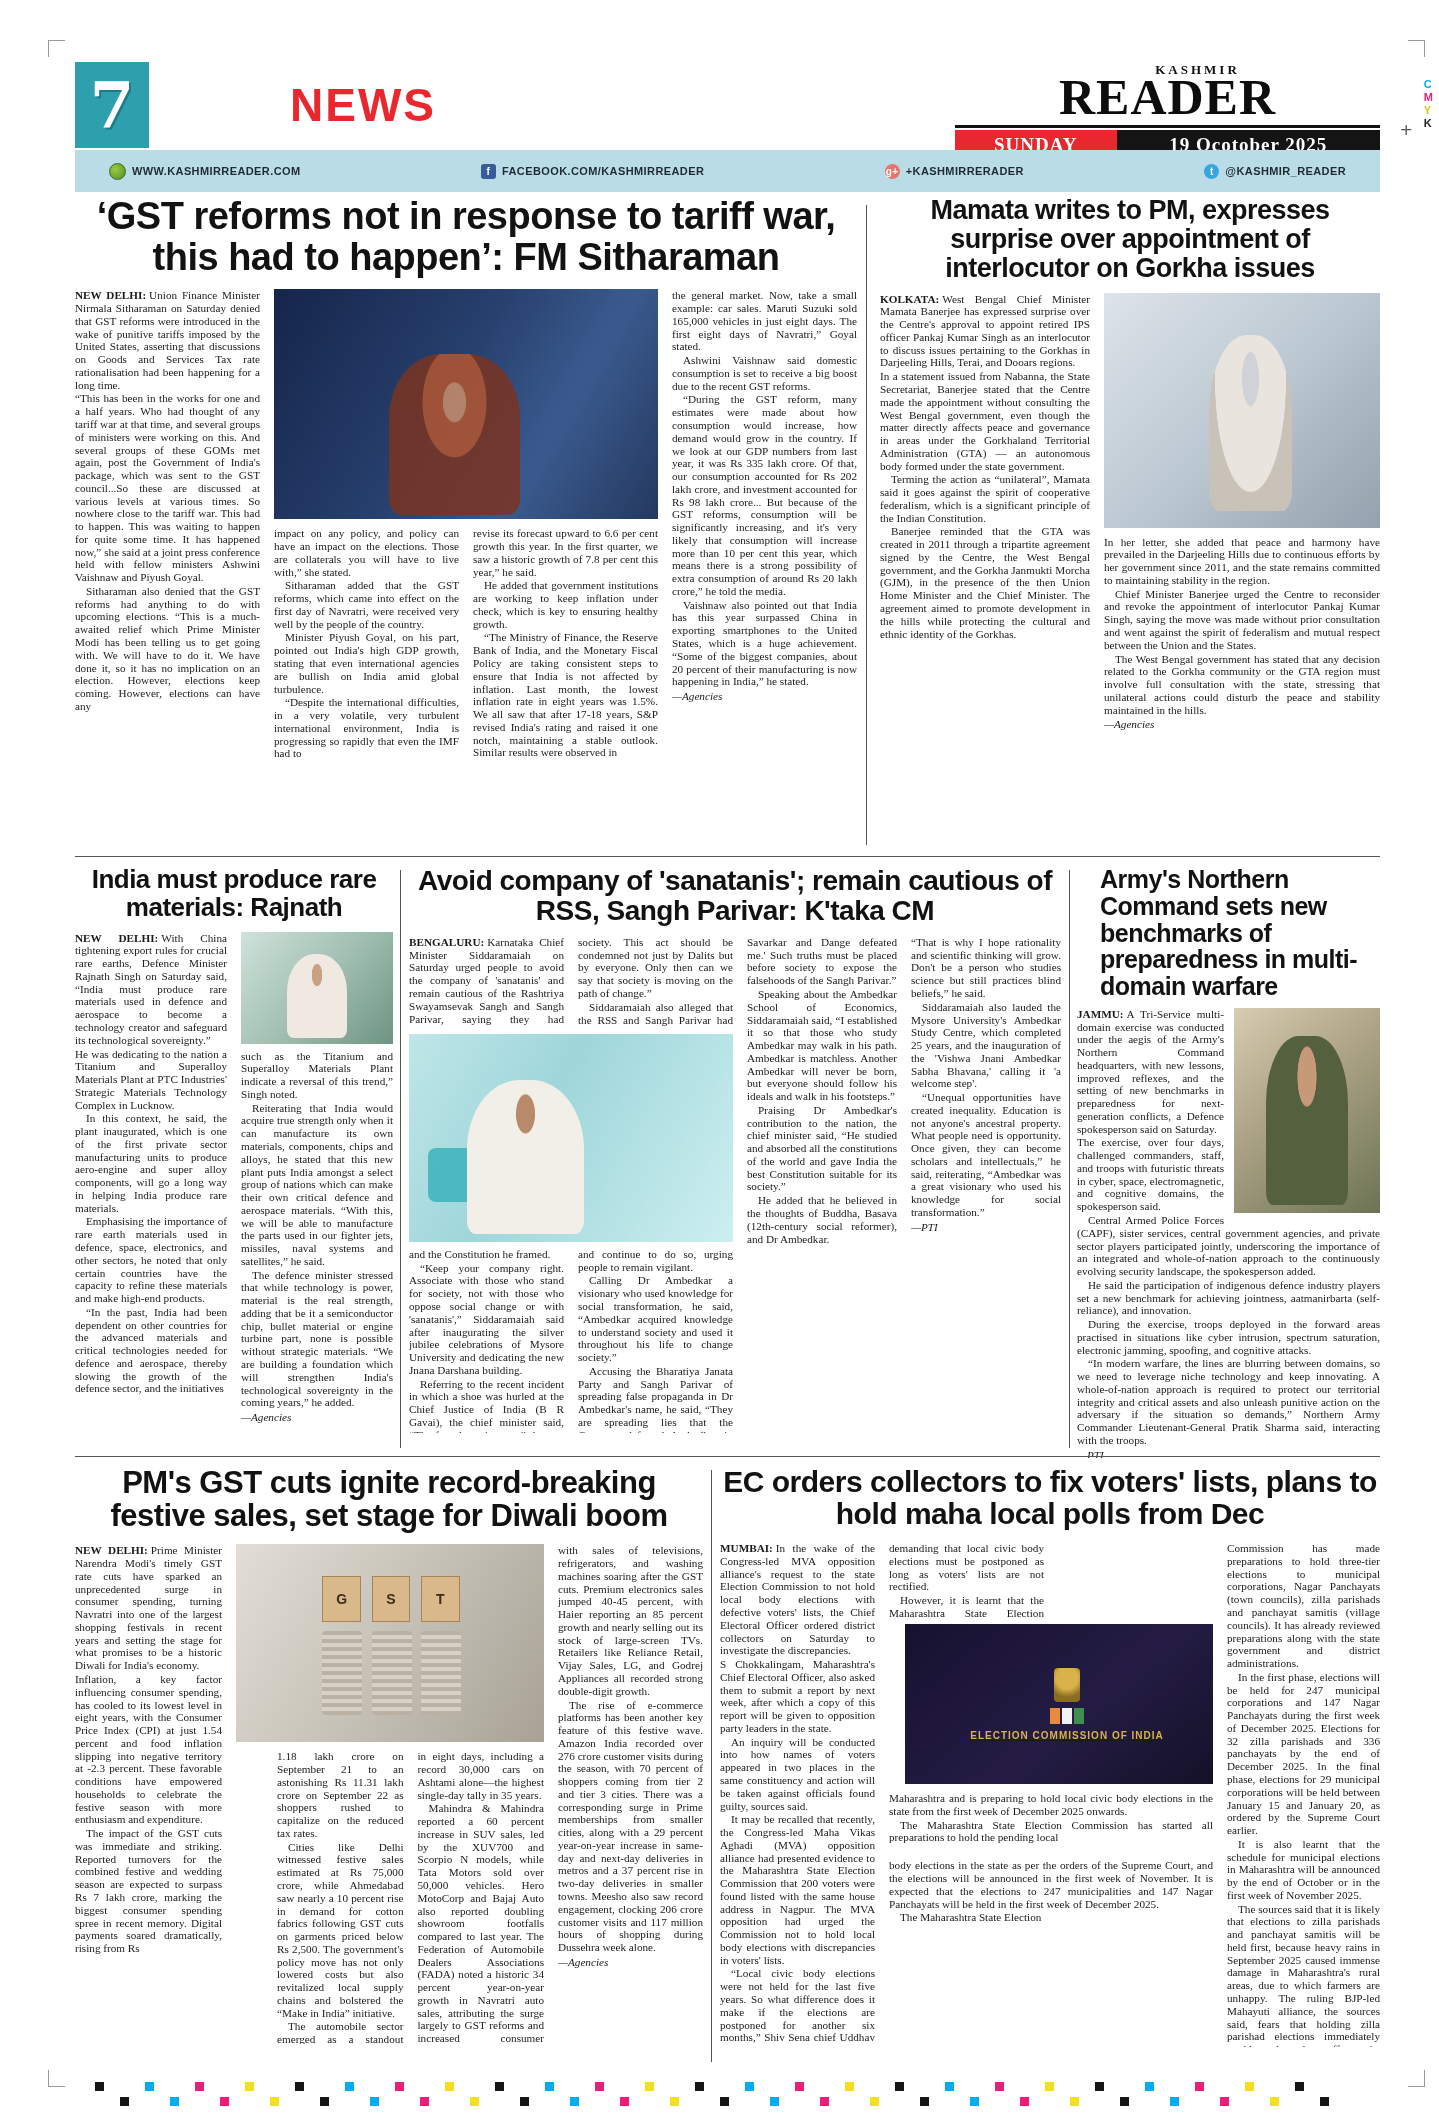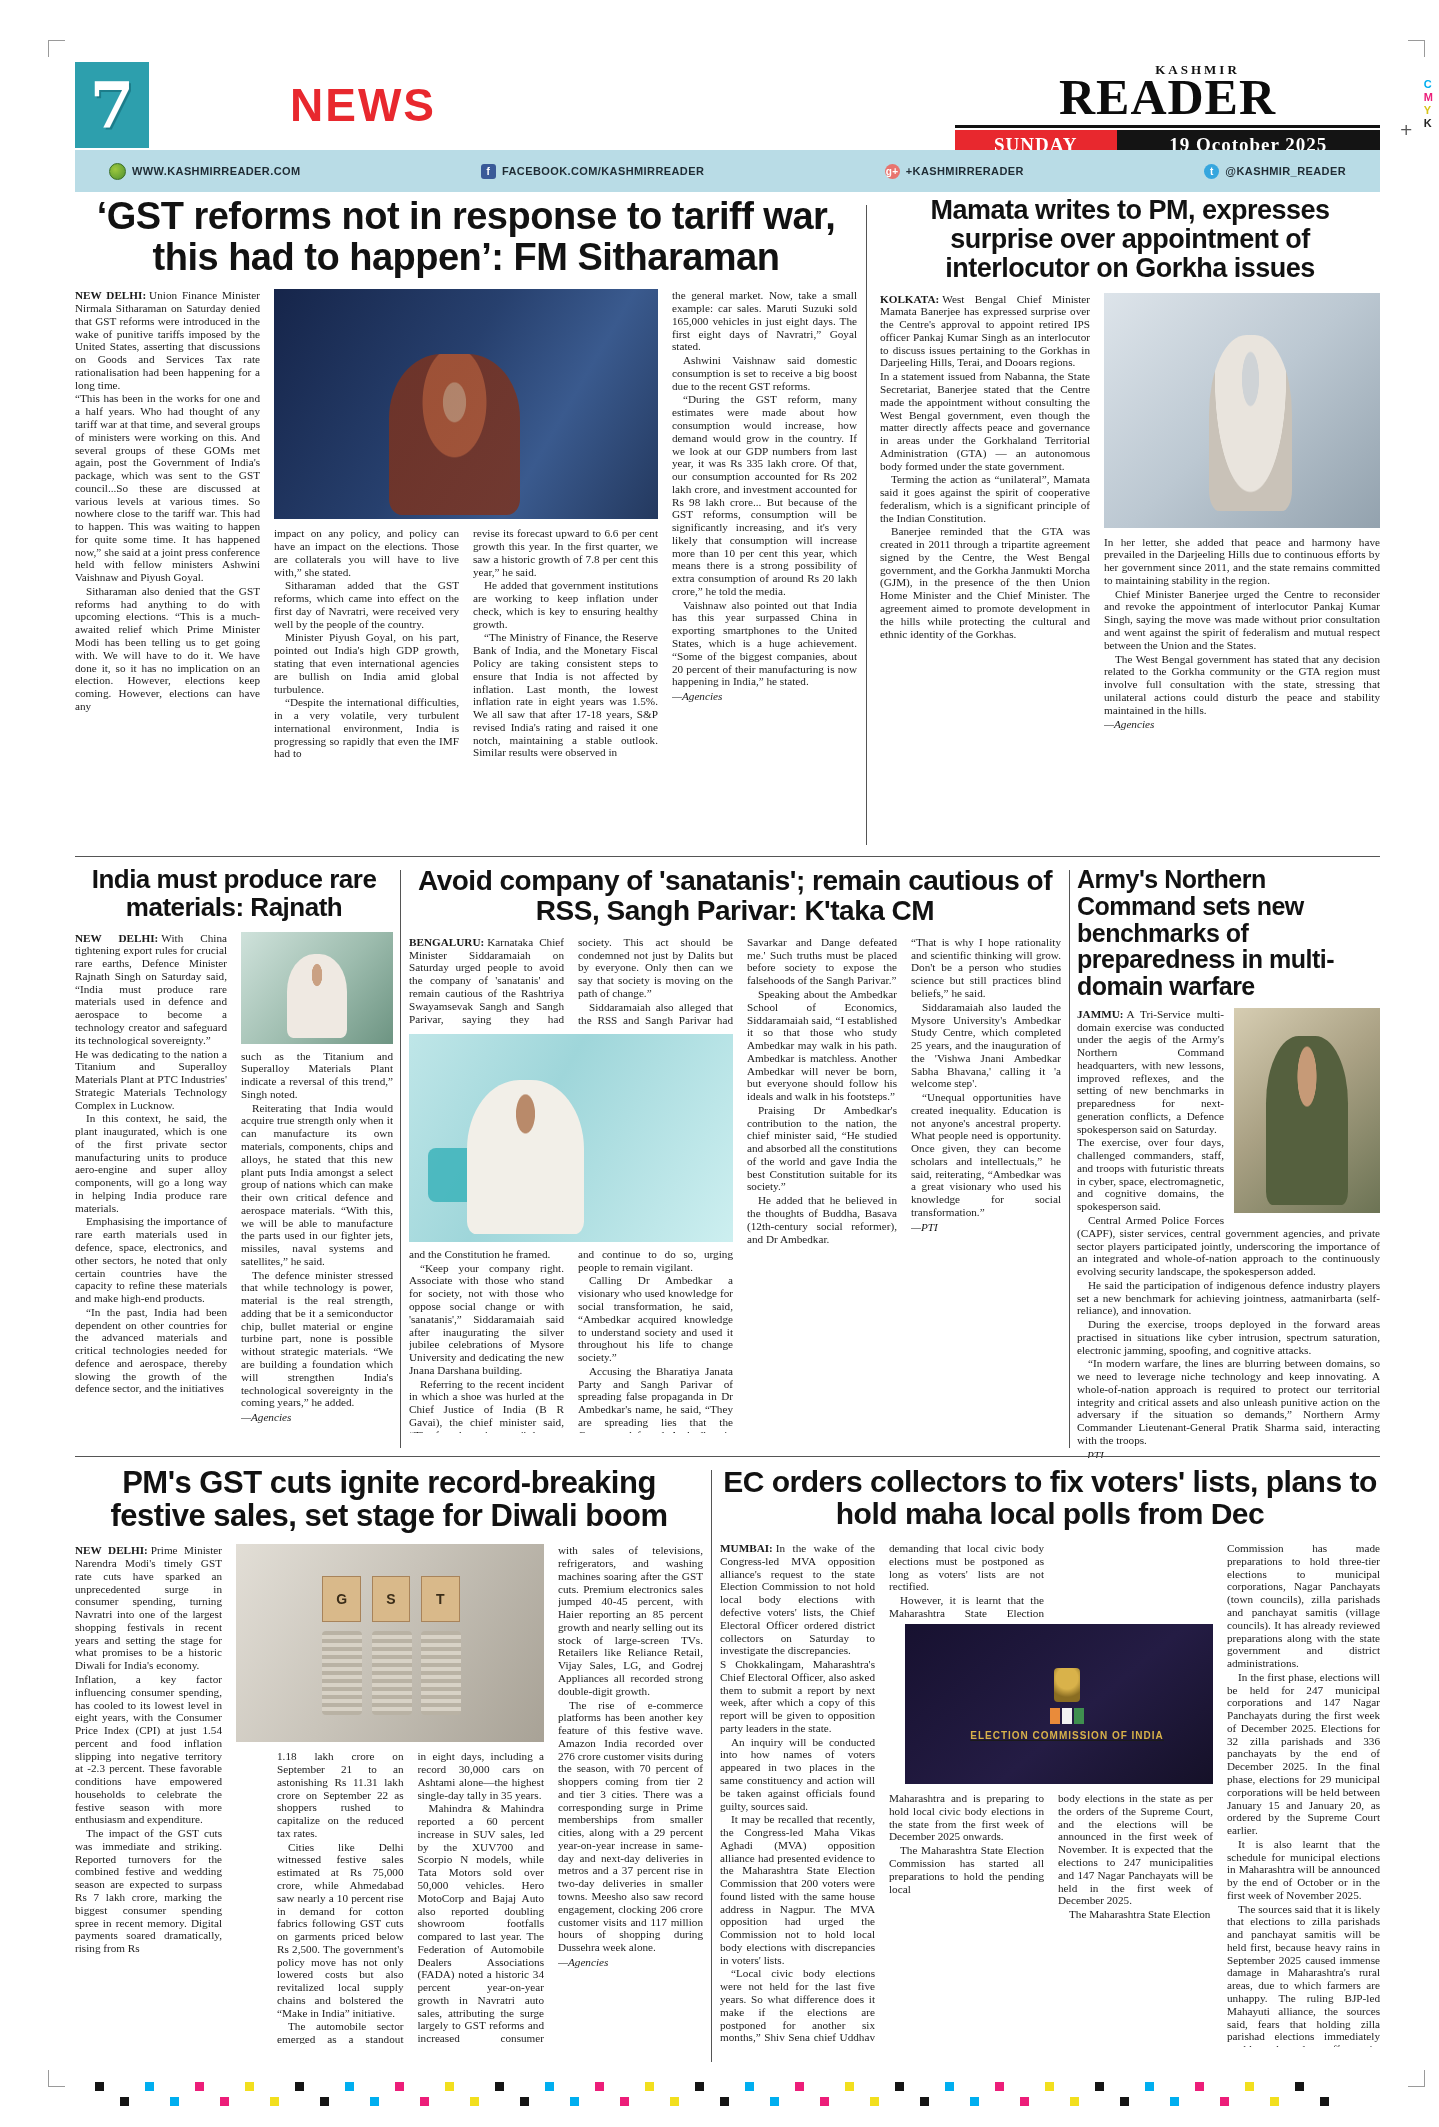--- a/index.html
+++ b/index.html
@@ -285,21 +285,21 @@
             <p>“Unequal opportunities have created inequality. Education is not anyone's ancestral property. What people need is opportunity. Once given, they can become scholars and intellectuals,” he said, reiterating, “Ambedkar was a great visionary who used his knowledge for social transformation.”</p>
           </div>
         <p class="sign">—PTI</p>
       </div>
     </div>
   </div>
 
   <div class="rule-v" style="left:1069px;top:870px;height:578px;"></div>
 
   <div class="article" style="left:1077px;top:866px;width:303px;height:586px;">
-    <h1 class="hl" style="font-size:25px;text-align:left;">Army's Northern Command sets new benchmarks of preparedness in multi-domain warfare</h1>
+    <h1 class="hl" style="font-size:25px;text-align:left;margin-left:23px;">Army's Northern Command sets new benchmarks of preparedness in multi-domain warfare</h1>
     <div style="margin-top:8px;height:450px;overflow:hidden;text-align:justify;font-size:11.2px;line-height:1.14;">
       <div class="photo ph-army" style="float:right;width:146px;height:205px;margin:0 0 6px 10px;"></div>
       <p class="lead"><b>JAMMU:</b><span>A Tri-Service multi-domain exercise was conducted under the aegis of the Army's Northern Command headquarters, with new lessons, improved reflexes, and the setting of new benchmarks in preparedness for next-generation conflicts, a Defence spokesperson said on Saturday.</span></p>
       <div class="txt">
           <p>The exercise, over four days, challenged commanders, staff, and troops with futuristic threats in cyber, space, electromagnetic, and cognitive domains, the spokesperson said.</p>
           <p>Central Armed Police Forces (CAPF), sister services, central government agencies, and private sector players participated jointly, underscoring the importance of an integrated and whole-of-nation approach to the continuously evolving security landscape, the spokesperson added.</p>
           <p>He said the participation of indigenous defence industry players set a new benchmark for achieving jointness, aatmanirbarta (self-reliance), and innovation.</p>
           <p>During the exercise, troops deployed in the forward areas practised in situations like cyber intrusion, spectrum saturation, electronic jamming, spoofing, and cognitive attacks.</p>
           <p>“In modern warfare, the lines are blurring between domains, so we need to leverage niche technology and keep innovating. A whole-of-nation approach is required to protect our territorial integrity and critical assets and also unleash punitive action on the adversary if the situation so demands,” Northern Army Commander Lieutenant-General Pratik Sharma said, interacting with the troops.</p>
         </div>
@@ -381,21 +381,21 @@
         </div>
         <div class="photo ph-eci" style="height:160px;margin:4px 0 8px 16px;text-decoration:underline;">
           <div class="eci-emblem"></div>
           <div class="eci-logo">
             <i style="background:#e98b3a;"></i>
             <i style="background:#f2f2f2;"></i>
             <i style="background:#3f8f4f;"></i>
           </div>
           <div class="eci-text">ELECTION COMMISSION OF INDIA</div>
         </div>
-        <div style="display:flex;gap:14px;">
+        <div style="display:flex;gap:14px;flex-direction:column;">
           <div class="col" style="flex:1;">
             <div class="txt">
                 <p>Maharashtra and is preparing to hold local civic body elections in the state from the first week of December 2025 onwards.</p>
                 <p>The Maharashtra State Election Commission has started all preparations to hold the pending local</p>
               </div>
           </div>
           <div class="col" style="flex:1;">
             <div class="txt">
                 <p>body elections in the state as per the orders of the Supreme Court, and the elections will be announced in the first week of November. It is expected that the elections to 247 municipalities and 147 Nagar Panchayats will be held in the first week of December 2025.</p>
                 <p>The Maharashtra State Election</p>

